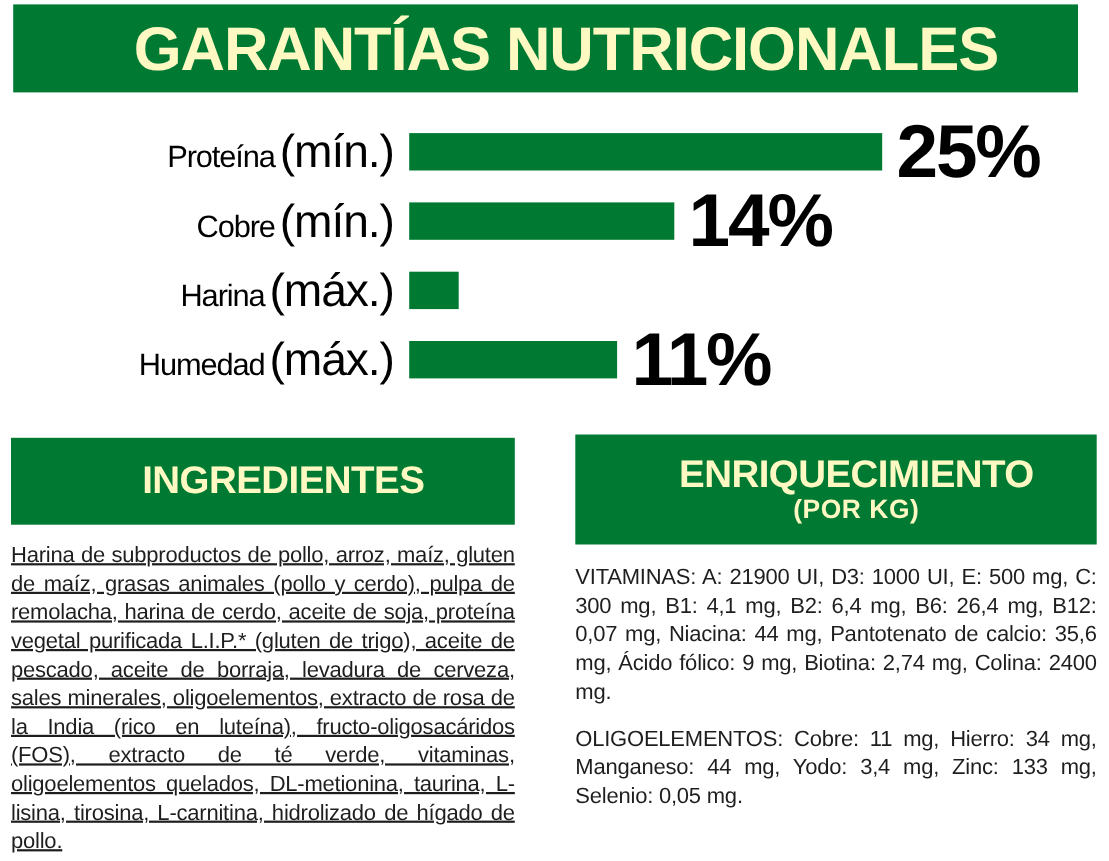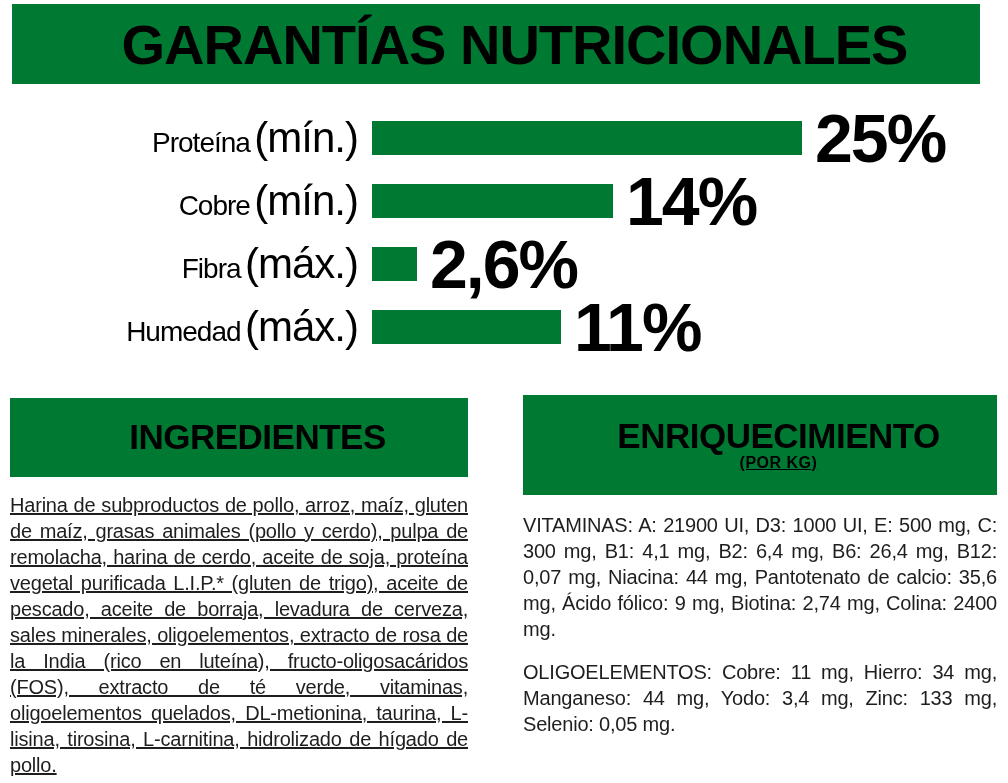--- a/index.html
+++ b/index.html
@@ -3,21 +3,21 @@
 <meta charset="utf-8">
 <style>
   :root { --green:#007a33; --ink:#1e1e1e; }
   * { margin:0; padding:0; box-sizing:border-box; }
   html,body { background:#fff; }
   body {
     width:1008px; height:783px; position:relative; overflow:hidden;
     font-family:"Liberation Sans", sans-serif; color:#000;
   }
   .banner {
-    background:var(--green); color:#000000; display:flex;
+    background:var(--green); color:#fef9c3; display:flex;
     flex-direction:column; align-items:center; justify-content:center;
     text-align:center;
     padding-left:37px;
   }
   .banner-main {
     position:absolute; left:12px; top:4px; width:968px; height:80px;
   }
   .banner-main .banner-text {
     font-size:56px; font-weight:bold; letter-spacing:-1px; white-space:nowrap;
   }
@@ -36,21 +36,21 @@
   .col { position:absolute; }
   .col-left  { left:10px;  top:398px; width:458px; }
   .col-right { left:523px; top:395px; width:474px; }
   .banner-sub { width:100%; }
   .col-left  .banner-sub { height:79px; }
   .col-right .banner-sub { height:100px; }
   .banner-sub .banner-text {
     font-size:35px; font-weight:bold; letter-spacing:-0.5px; line-height:1.05;
   }
   .banner-sub .banner-subtext {
-    font-size:16px; font-weight:bold; letter-spacing:0.5px; line-height:1.05;text-decoration:underline;
+    font-size:24px; font-weight:bold; letter-spacing:0.5px; line-height:1.05;
   }
   .body-text {
     font-size:20px; line-height:26px; letter-spacing:-0.2px;
     text-align:justify; color:var(--ink);margin-top:17px;
   }
   .col-left  .body-text.first { margin-top:15px;text-decoration:underline; }
   .col-right .body-text.first { margin-top:17px; }
 </style>
 </head>
 <body>
@@ -67,23 +67,22 @@
           <div class="row-label"><span class="nutrient-name">Proteína</span> <span class="nutrient-qualifier">(mín.)</span></div>
           <div class="bar" style="width: 430px; background: rgb(0, 122, 51);"></div>
           <div class="row-value">25%</div>
         </div>
         <div class="chart-row">
           <div class="row-label"><span class="nutrient-name">Cobre</span> <span class="nutrient-qualifier">(mín.)</span></div>
           <div class="bar" style="width: 241px; background: rgb(0, 122, 51);"></div>
           <div class="row-value">14%</div>
         </div>
         <div class="chart-row">
-          <div class="row-label"><span class="nutrient-name">Fibra</span> <span class="nutrient-qualifier">(máx.)</span></div>
+          <div class="row-label"><span class="nutrient-name">Harina</span> <span class="nutrient-qualifier">(máx.)</span></div>
           <div class="bar" style="width: 45px; background: rgb(0, 122, 51);"></div>
-          <div class="row-value">2,6%</div>
         </div>
         <div class="chart-row">
           <div class="row-label"><span class="nutrient-name">Humedad</span> <span class="nutrient-qualifier">(máx.)</span></div>
           <div class="bar" style="width: 189px; background: rgb(0, 122, 51);"></div>
           <div class="row-value">11%</div>
         </div>
       </div>
   </div>
 
   <div class="col col-left">

